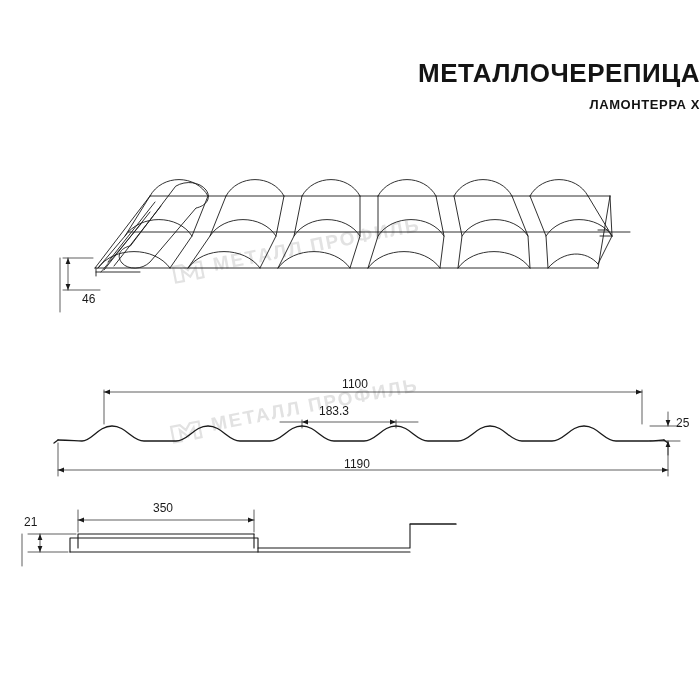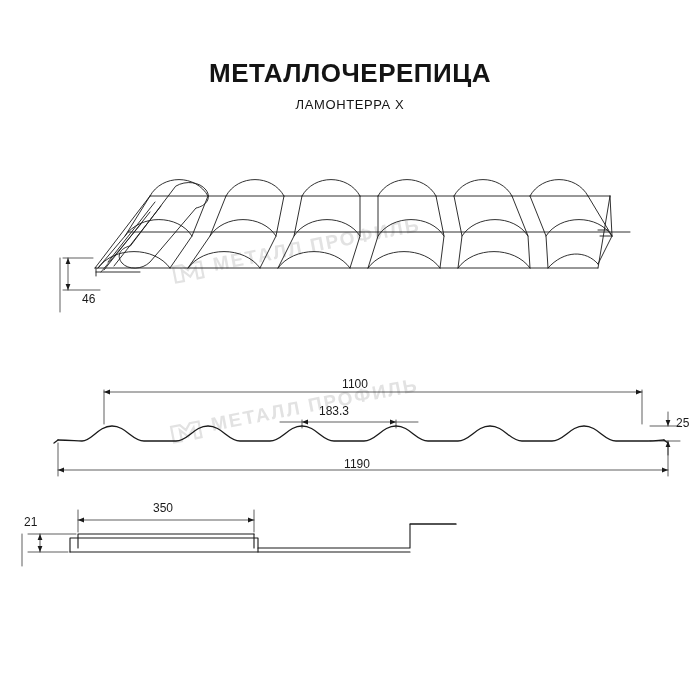--- a/index.html
+++ b/index.html
@@ -19,32 +19,32 @@
     position: absolute;
     inset: 0;
     width: 700px;
     height: 700px;
   }
   .title-block {
     position: absolute;
     left: 0;
     top: 58px;
     width: 700px;
-    text-align: center;
+    text-align: right;
   }
   .title-main {
     font-size: 26px;
     font-weight: bold;
     letter-spacing: 0.5px;
     color: #141414;
     line-height: 30px;
   }
   .title-sub {
     font-size: 13px;
-    font-weight: normal;
+    font-weight: bold;
     color: #141414;
     margin-top: 9px;
     letter-spacing: 0.6px;
   }
   .drawing {
     position: absolute;
     left: 0;
     top: 0;
     width: 700px;
     height: 700px;

